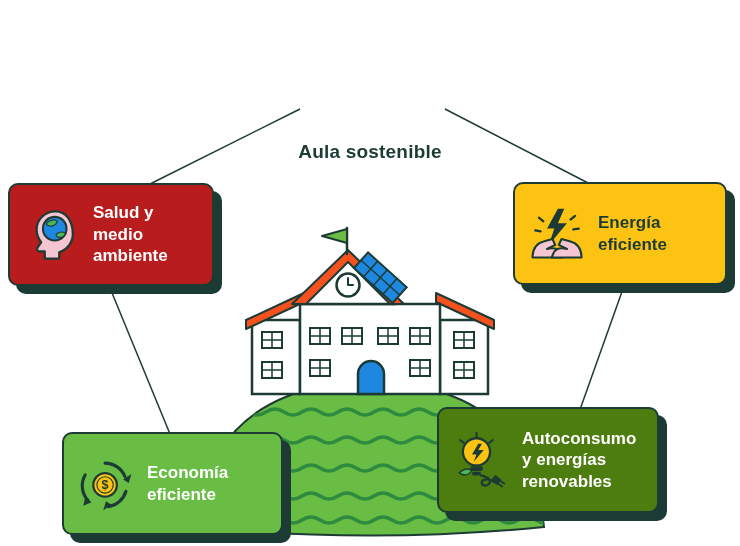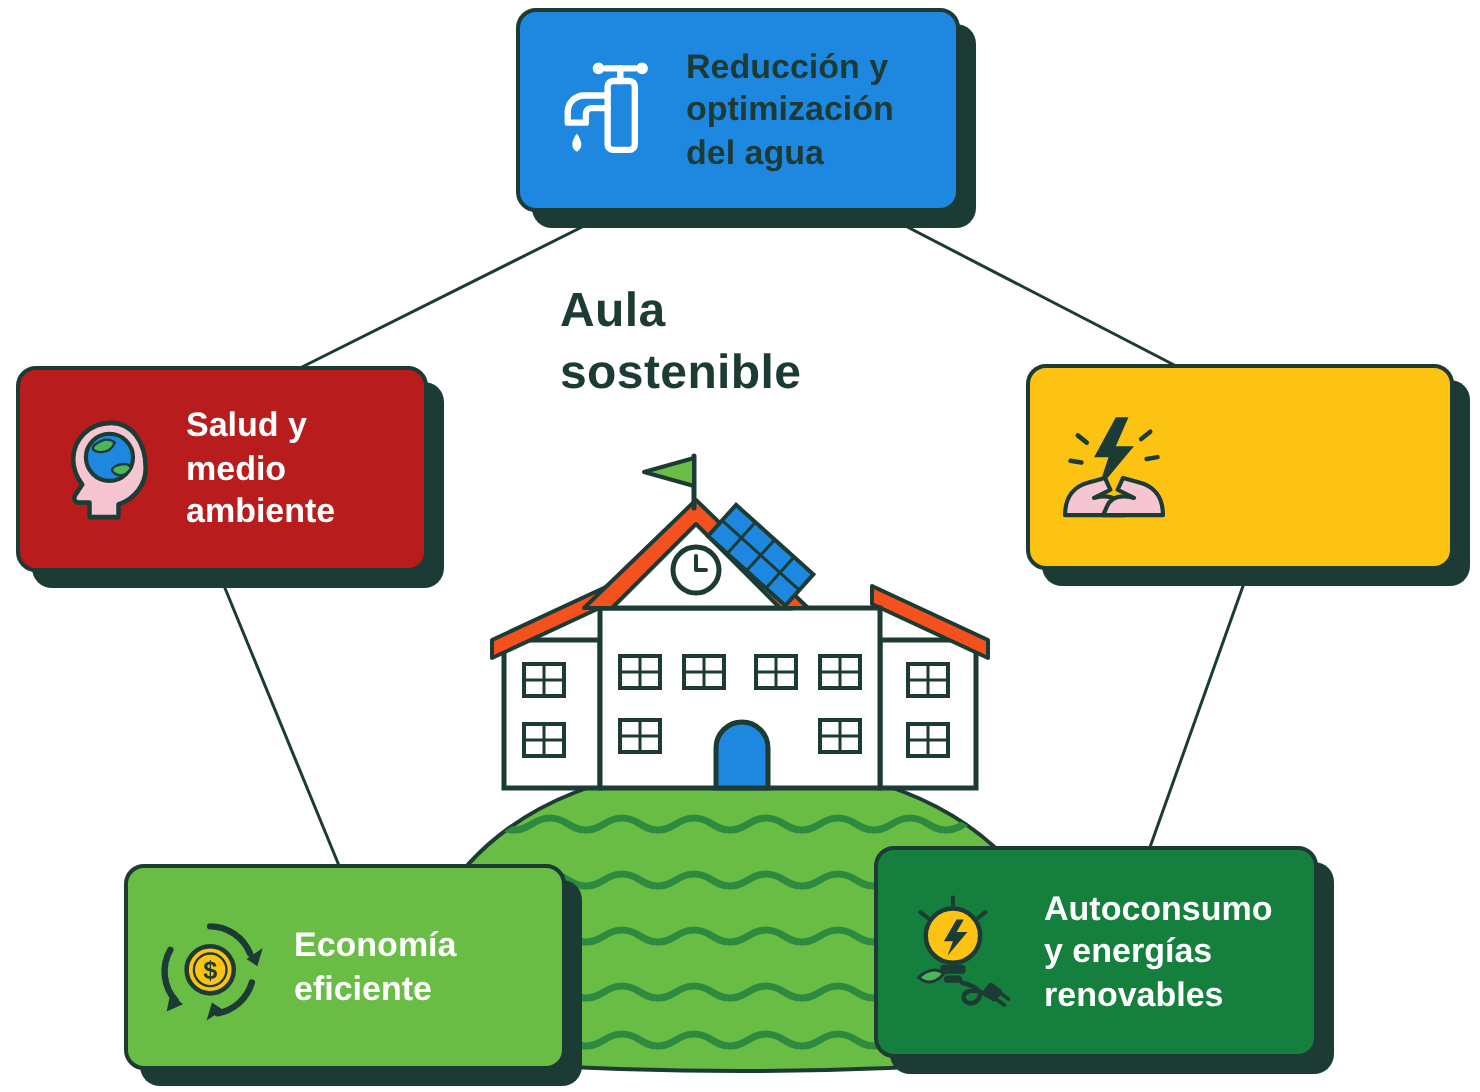--- a/index.html
+++ b/index.html
@@ -3,42 +3,42 @@
 <meta charset="utf-8">
 <style>
   * { margin:0; padding:0; box-sizing:border-box; }
   body { font-family:"Liberation Sans", sans-serif; background:#ffffff; }
   .canvas { position:relative; width:740px; height:546px; background:#ffffff; overflow:hidden; }
   .scene { position:absolute; inset:0; z-index:1; }
   svg text { font-family:"Liberation Sans", sans-serif; }
 
   .title {
     position:absolute; left:280px; top:140px; width:180px; z-index:3;
-    text-align:left; font-size:24px; line-height:1.3; font-weight:600;
+    text-align:center; font-size:19px; line-height:1.3; font-weight:600;
     color:#1d3b35; letter-spacing:.2px;
   }
 
   .card {
     position:absolute; z-index:2;
     display:flex; align-items:center; gap:12px; padding:0 13px;
     border:2.5px solid #1d3b35; border-radius:10px;
     box-shadow:8px 8px 0 #1d3b35;
   }
   .card .icon { flex:0 0 auto; display:flex; align-items:center; justify-content:center; }
   .card .label { display:block; font-size:17px; font-weight:bold; line-height:1.27; }
 
   .card-water     { left:258px; top:4px;   width:222px; height:102px; background:#1e87e0; color:#1d3b35; }
   .card-water .label { width:140px; }
   .card-health    { left:8px;   top:183px; width:206px; height:103px; background:#b91c1c; color:#ffffff; }
   .card-health .label { width:92px; }
   .card-energy    { left:513px; top:182px; width:214px; height:103px; background:#fdc313; color:#1d3b35; }
   .card-energy .label { width:88px; }
   .card-circular  { left:62px;  top:432px; width:221px; height:103px; background:#69bd45; color:#ffffff; }
   .card-circular .label { width:96px; }
-  .card-renewable { left:437px; top:423px; width:222px; height:106px; background:#15803d; color:#ffffff; }
+  .card-renewable { left:437px; top:407px; width:222px; height:106px; background:#4d7c0f; color:#ffffff; }
   .card-renewable .label { width:130px; }
 </style>
 </head>
 <body>
 
 <div class="canvas">
 
   <svg class="scene" viewBox="0 0 740 546">
     <defs>
       <clipPath id="hillClip">
@@ -106,36 +106,20 @@
         <use href="#win" x="454" y="332"></use>
         <use href="#win" x="454" y="362"></use>
       </g>
 
       <path d="M358 394 v-20 a13 13 0 0 1 26 0 v20 z" fill="#1e87e0" stroke="#1d3b35" stroke-width="2.5"></path>
     </g>
   </svg>
 
   <div class="title">Aula sostenible</div>
 
-  <div class="card card-water">
-    <span class="icon">
-      <svg width="58" height="58" viewBox="0 0 64 64">
-        <g fill="none" stroke="#ffffff" stroke-width="3.5" stroke-linecap="round" stroke-linejoin="round">
-          <path d="M41 16 v-7"></path>
-          <path d="M33 9 h16"></path>
-          <circle cx="29" cy="9" r="1.5"></circle>
-          <circle cx="53" cy="9" r="1.5"></circle>
-          <rect x="34" y="16" width="15" height="38" rx="3"></rect>
-          <path d="M34 24 h-13 a9 9 0 0 0 -9 9 v6 h10 v-5 a3 3 0 0 1 3 -3 h9"></path>
-        </g>
-        <path d="M17 45 q-5 7 0 10 q5 -3 0 -10" fill="#ffffff"></path>
-      </svg>
-    </span>
-    <span class="label">Reducción y optimización del agua</span>
-  </div>
 
   <div class="card card-health">
     <span class="icon">
       <svg width="58" height="58" viewBox="0 0 64 64">
         <path d="M36 6 C24 6 15 15 15 26 c0 6 2 10 5 14 l-4 6 c-1 2 0 4 2 4 h6 v8 h16 v-7 c9 -3 15 -11 15 -20 C55 16 47 6 36 6 Z" fill="#f5c6d2" stroke="#1d3b35" stroke-width="2.5" stroke-linejoin="round"></path>
         <circle cx="35" cy="25" r="13" fill="#1e87e0" stroke="#1d3b35" stroke-width="2.3"></circle>
         <path d="M27 18 q7 -5 11 -1 q-3 6 -9 5 q-5 -1 -2 -4 Z" fill="#4cb65a" stroke="#1d3b35" stroke-width="1.3"></path>
         <path d="M38 30 q7 -3 9 1 q-4 6 -9 3 q-3 -2 0 -4 Z" fill="#4cb65a" stroke="#1d3b35" stroke-width="1.3"></path>
       </svg>
     </span>
@@ -144,20 +128,21 @@
 
   <div class="card card-energy">
     <span class="icon">
       <svg width="58" height="58" viewBox="0 0 64 64">
         <path d="M12 14 l5 4 M52 12 l-5 4 M8 28 l6 1 M56 26 l-6 1" stroke="#1d3b35" stroke-width="2.5" stroke-linecap="round" fill="none"></path>
         <polygon points="33,4 21,26 29,26 23,44 43,20 33,20 40,4" fill="#1d3b35"></polygon>
         <path d="M5 58 c0 -10 5 -16 13 -18 l9 -2.5 3 6.5 -9 4.5 c8 -2 13 0 15 5 l2 4.5 z" fill="#f5c6d2" stroke="#1d3b35" stroke-width="2.3" stroke-linejoin="round"></path>
         <path d="M5 58 c0 -10 5 -16 13 -18 l9 -2.5 3 6.5 -9 4.5 c8 -2 13 0 15 5 l2 4.5 z" transform="scale(-1,1) translate(-64,0)" fill="#f5c6d2" stroke="#1d3b35" stroke-width="2.3" stroke-linejoin="round"></path>
       </svg>
     </span>
+    <span class="label">Energía eficiente</span>
   </div>
 
   <div class="card card-circular">
     <span class="icon">
       <svg width="58" height="58" viewBox="0 0 64 64">
         <g fill="none" stroke="#1d3b35" stroke-width="3.5" stroke-linecap="round">
           <path d="M31 9 a24 24 0 0 1 22 15"></path>
           <path d="M54 40 a24 24 0 0 1 -19 17"></path>
           <path d="M12 50 a24 24 0 0 1 -3 -28"></path>
         </g>

